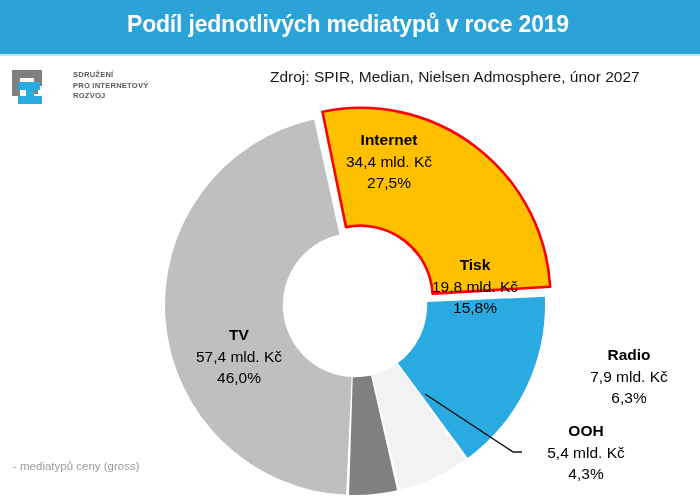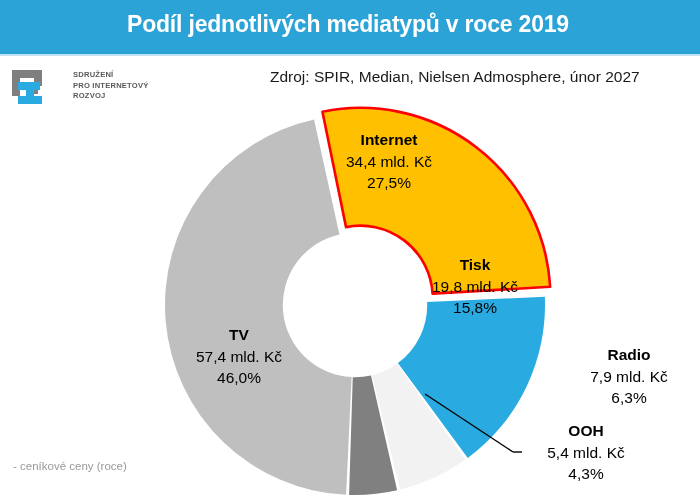--- a/index.html
+++ b/index.html
@@ -137,21 +137,21 @@
   </div>
   <div id="logo-text">
     <div>SDRUŽENÍ</div>
     <div>PRO INTERNETOVÝ</div>
     <div>ROZVOJ</div>
   </div>
 </div>
 
 <div id="source-line">Zdroj: SPIR, Median, Nielsen Admosphere, únor 2027</div>
 
-<div id="footnote">- ceníkové ceny (roce)</div>
+<div id="footnote">- mediatypů ceny (gross)</div>
 
 <div id="chart">
   <svg id="chart-svg" width="700" height="496" viewBox="0 0 700 496">
     <g id="slices-group">
         <path d="M 322.4426548951616 111.71199420144492 A 190 190 0 0 1 550.1601795145144 286.7588860614182 L 432.56158412417113 293.64440435841897 A 72.2 72.2 0 0 0 346.02892476881703 227.12658545162913 Z" fill="#FFC000" stroke="#FF0000" stroke-width="2.6" stroke-linejoin="round"></path>
         <path d="M 544.8261944584146 296.87498323471704 A 190 190 0 0 1 467.78685672569065 457.9023379479154 L 397.85900555576245 363.1028884202079 A 72.2 72.2 0 0 0 427.1339538941976 301.91249362919245 Z" fill="#29ABE2" stroke="none" stroke-width="0" stroke-linejoin="round"></path>
         <path d="M 465.371256951208 459.6550537131277 A 190 190 0 0 1 400.0355281768476 489.58548480807576 L 372.1135007072021 375.1424842270688 A 72.2 72.2 0 0 0 396.94107764145906 363.7689204109885 Z" fill="#F2F2F2" stroke="none" stroke-width="0" stroke-linejoin="round"></path>
         <path d="M 397.13062947446264 490.2701002862727 A 190 190 0 0 1 349.08421146191256 494.90788147407847 L 352.7520003555268 377.1649949601498 A 72.2 72.2 0 0 0 371.0096392002958 375.4026381087836 Z" fill="#808080" stroke="none" stroke-width="0" stroke-linejoin="round"></path>
         <path d="M 346.1019979237346 494.7915318423105 A 190 190 0 0 1 314.0383649979759 119.46794223649394 L 339.4345786992308 234.4978180498677 A 72.2 72.2 0 0 0 351.61875921101915 377.12078210007803 Z" fill="#BFBFBF" stroke="none" stroke-width="0" stroke-linejoin="round"></path>
       </g>

